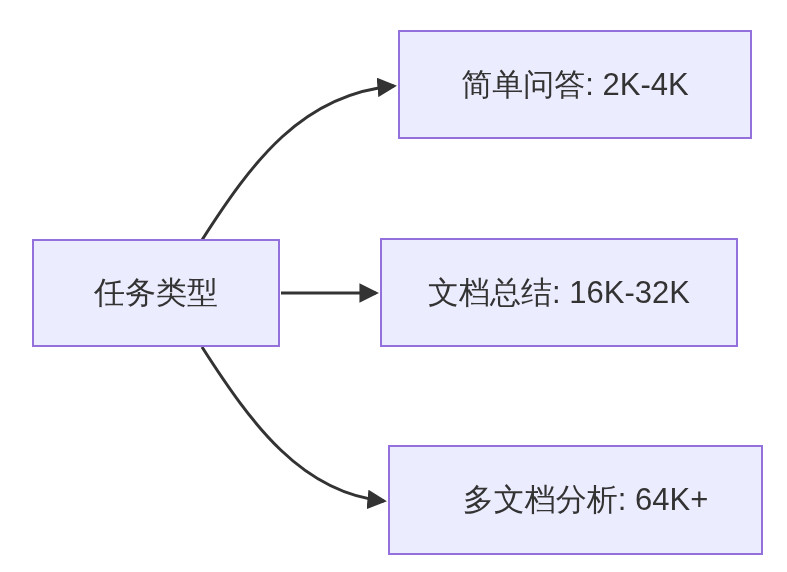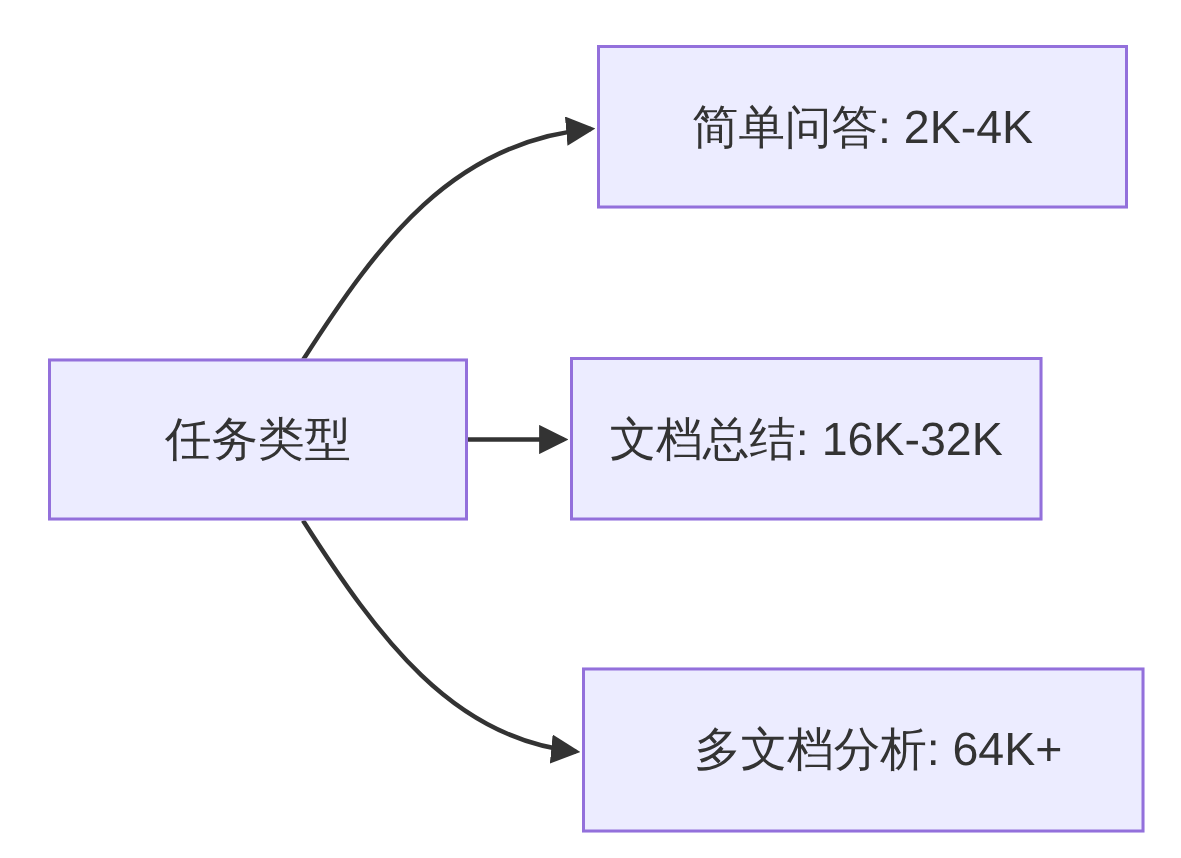--- a/index.html
+++ b/index.html
@@ -42,23 +42,23 @@
     border: 2.5px solid var(--node-border);
     color: var(--text-color);
     font-size: 31px;
     line-height: 1.2;
     display: flex;
     align-items: center;
     justify-content: center;
     text-align: right;
     white-space: nowrap;
   }
-  .node-root    { left: 32px;  top: 239px; width: 280px; height: 108px; }
+  .node-root    { left: 32px;  top: 239px; width: 248px; height: 108px; }
   .node-child-0 { left: 398px; top: 30px;  width: 354px; height: 109px; }
-  .node-child-1 { left: 380px; top: 238px; width: 315px; height: 109px; }
+  .node-child-1 { left: 380px; top: 238px; width: 358px; height: 109px; }
   .node-child-2 { left: 388px; top: 445px; width: 375px; height: 110px; padding-left: 20px; }
 </style>
 </head>
 <body>
 
 <div class="canvas">
 
   <svg class="edges" width="787" height="572" viewBox="0 0 787 572" aria-hidden="true">
     <defs>
       <marker id="arrowhead" viewBox="0 0 10 10" refX="8.5" refY="5" markerWidth="6.5" markerHeight="6.5" orient="auto-start-reverse">

